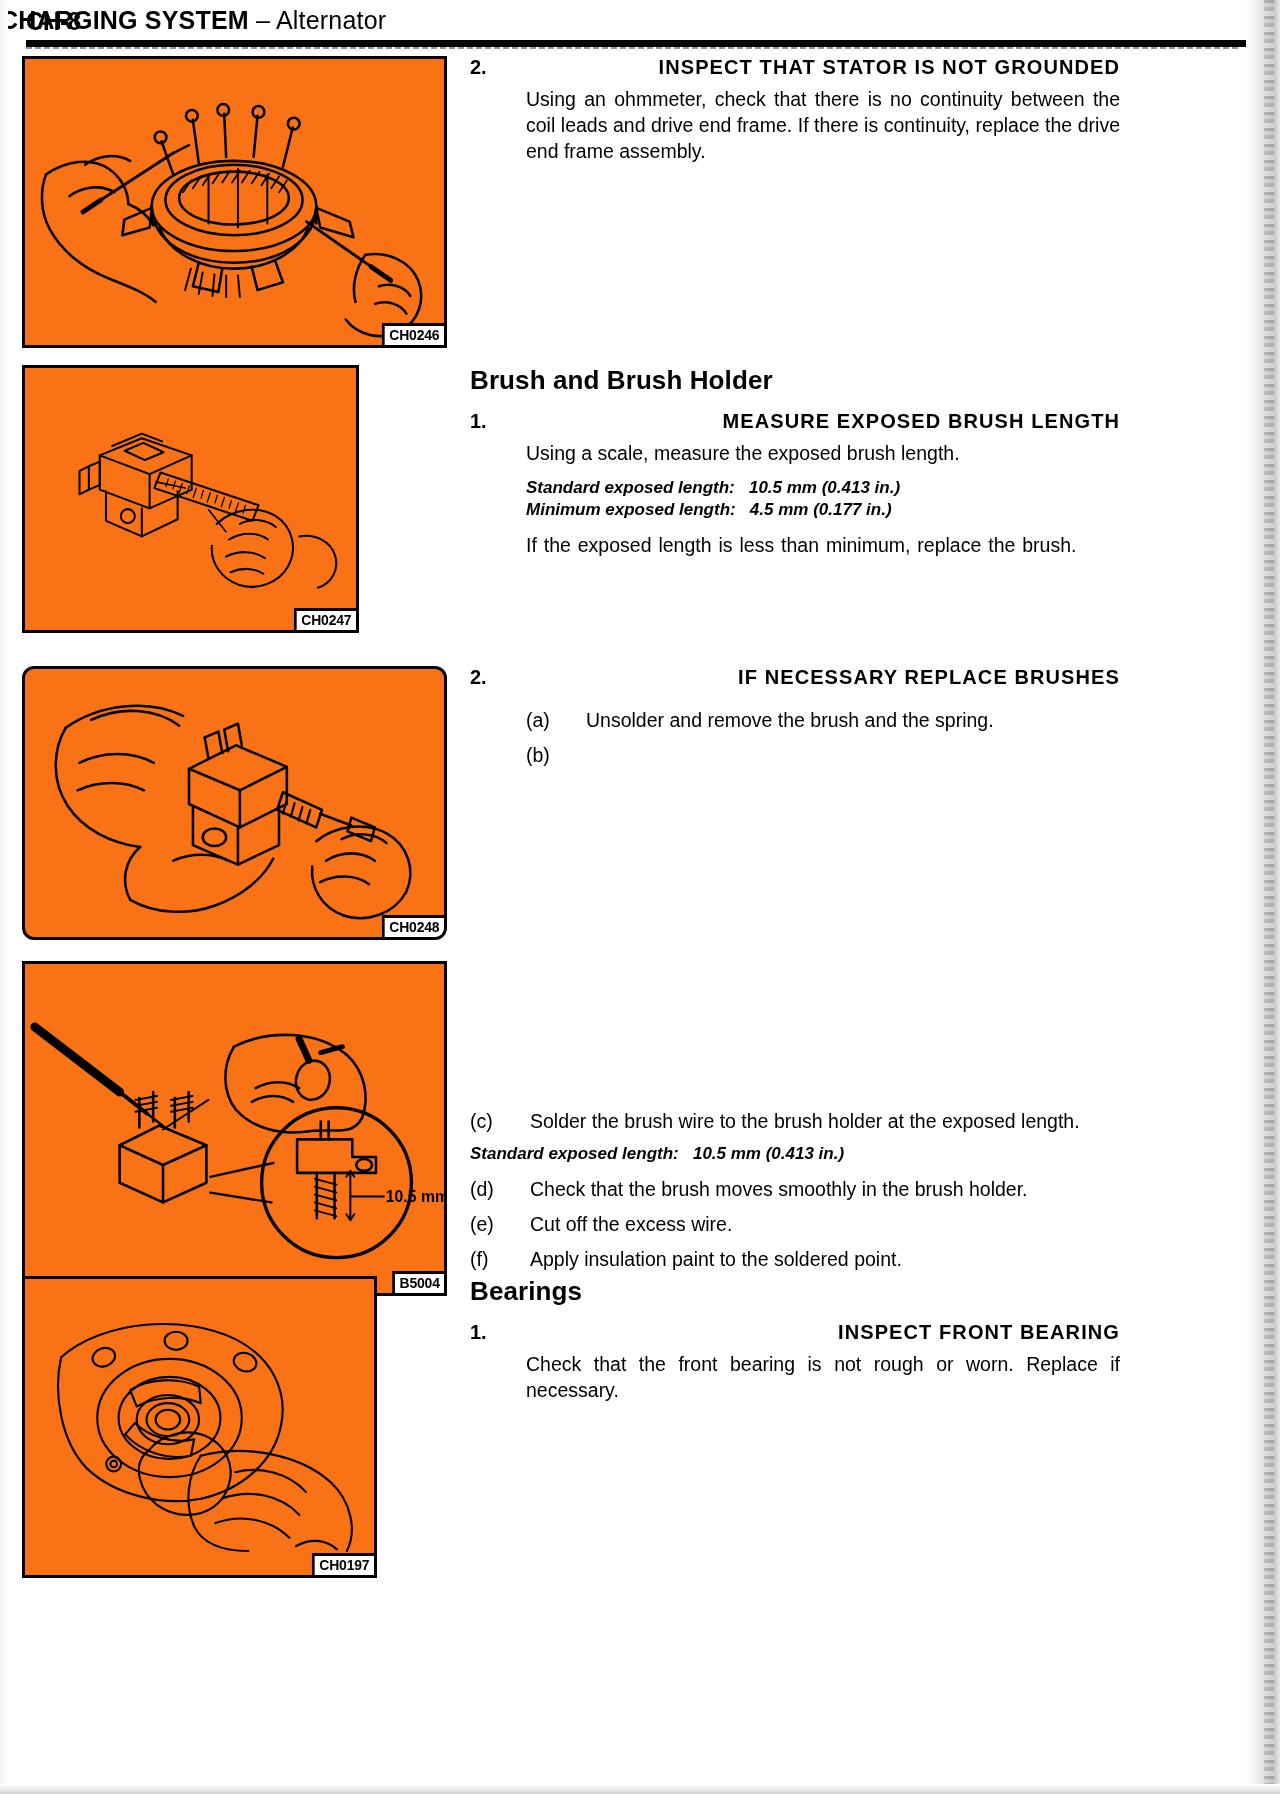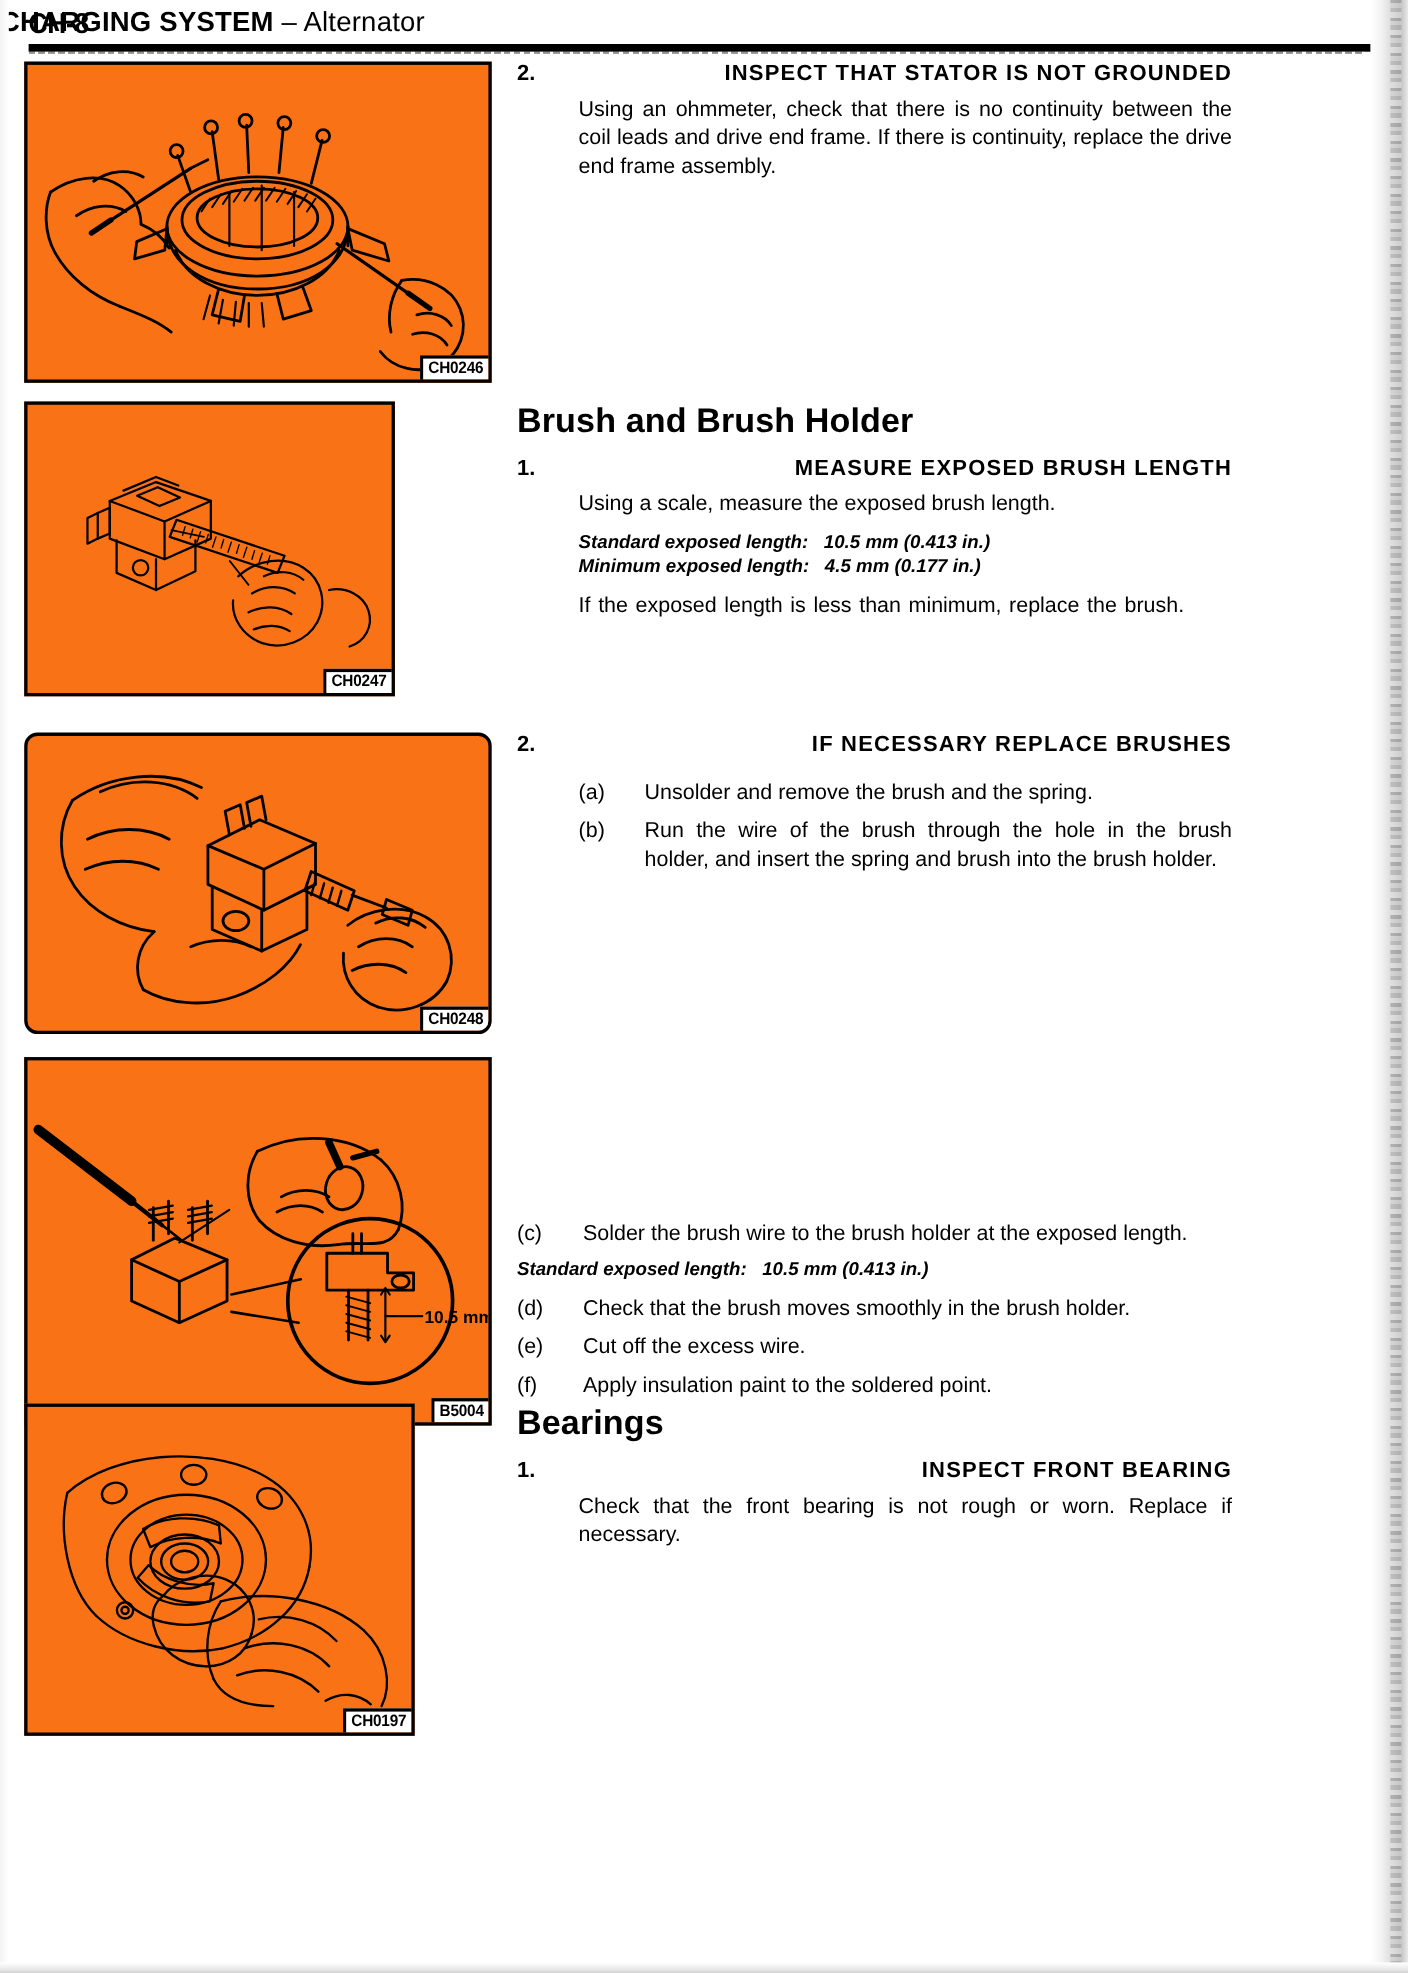--- a/index.html
+++ b/index.html
@@ -78,21 +78,21 @@
   #fig-measure  {top:365px; width:337px;height:268px;}
   #fig-replace  {top:666px; width:425px;height:274px;border-radius:12px;}
   #fig-solder   {top:961px; width:425px;height:335px;}
   #fig-bearing  {top:1276px;width:355px;height:302px;}
 
   
   .col{
     position:absolute;left:470px;width:650px;
   }
   .sec-title{
-    font-size:31px;font-weight:bold;letter-spacing:.1px;
+    font-size:26px;font-weight:bold;letter-spacing:.1px;
     margin:0 0 14px 0;
   }
   .step{
     position:relative;
     padding-left:56px;
     margin:0;
   }
   .step > .num{
     position:absolute;left:0;top:0;
     font-size:20px;font-weight:bold;
@@ -462,21 +462,20 @@
   <div class="step">
     <span class="num">2.</span>
     <div class="step-head">IF NECESSARY REPLACE BRUSHES</div>
     <div class="gap-s"></div>
     <div class="sub">
       <span class="mark">(a)</span>
       <span>Unsolder and remove the brush and the spring.</span>
     </div>
     <div class="sub loose">
       <span class="mark">(b)</span>
-      <span>Run the wire of the brush through the hole in the brush holder, and insert the spring and brush into the brush holder.</span>
     </div>
   </div>
 </div>
 
 <div class="col" id="blk-solder">
   <div class="sub loose">
     <span class="mark">(c)</span>
     <span>Solder the brush wire to the brush holder at the exposed length.</span>
   </div>
   <p class="spec"><span>Standard exposed length:</span>   <span>10.5 mm (0.413 in.)</span></p>

